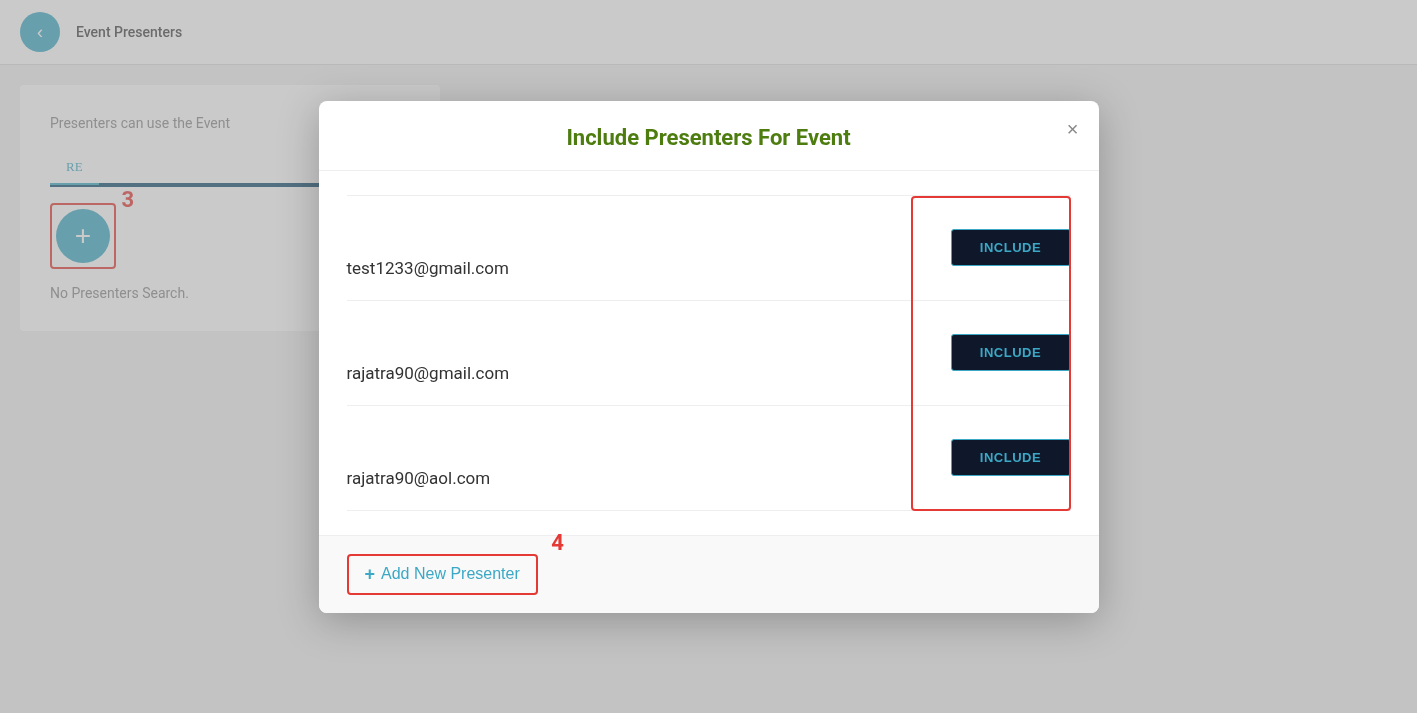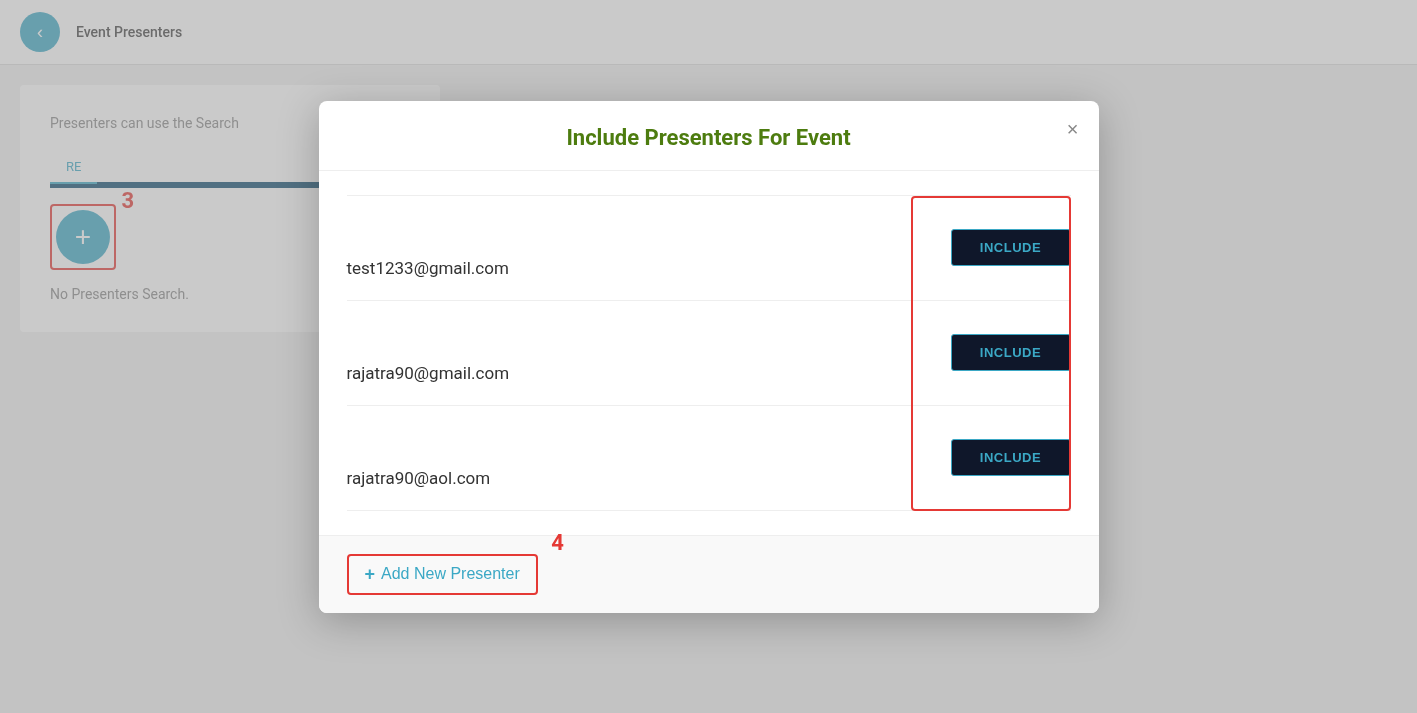--- a/index.html
+++ b/index.html
@@ -111,22 +111,23 @@
 
     .no-presenters {
       color: #888;
       font-size: 14px;
       margin-top: 16px;
     }
 
     
     .tab-bar {
       display: flex;
-      border-bottom: 6px solid #0c4a6e;
+      border-bottom: 4px solid #0c4a6e;
       margin-bottom: 16px;
+      font-family: Liberation Serif, serif;
     }
 
     .tab-item {
       padding: 8px 16px;
       font-size: 13px;
       color: #888;
       cursor: pointer;
     }
 
     .tab-item.active {
@@ -315,21 +316,21 @@
 
   <div class="page-header">
     <button class="back-button">
       <span>‹</span>
     </button>
     <span class="page-title">Event Presenters</span>
   </div>
 
   <div class="main-content">
     <div class="content-card">
-      <p class="content-description">Presenters can use the Search</p>
+      <p class="content-description">Presenters can use the Event</p>
 
       <div class="tab-bar">
         <div class="tab-item active">RE</div>
       </div>
 
       
       <div class="add-presenter-area">
         <div class="red-highlight-box">
           <button class="add-circle-btn">
             <span>+</span>

